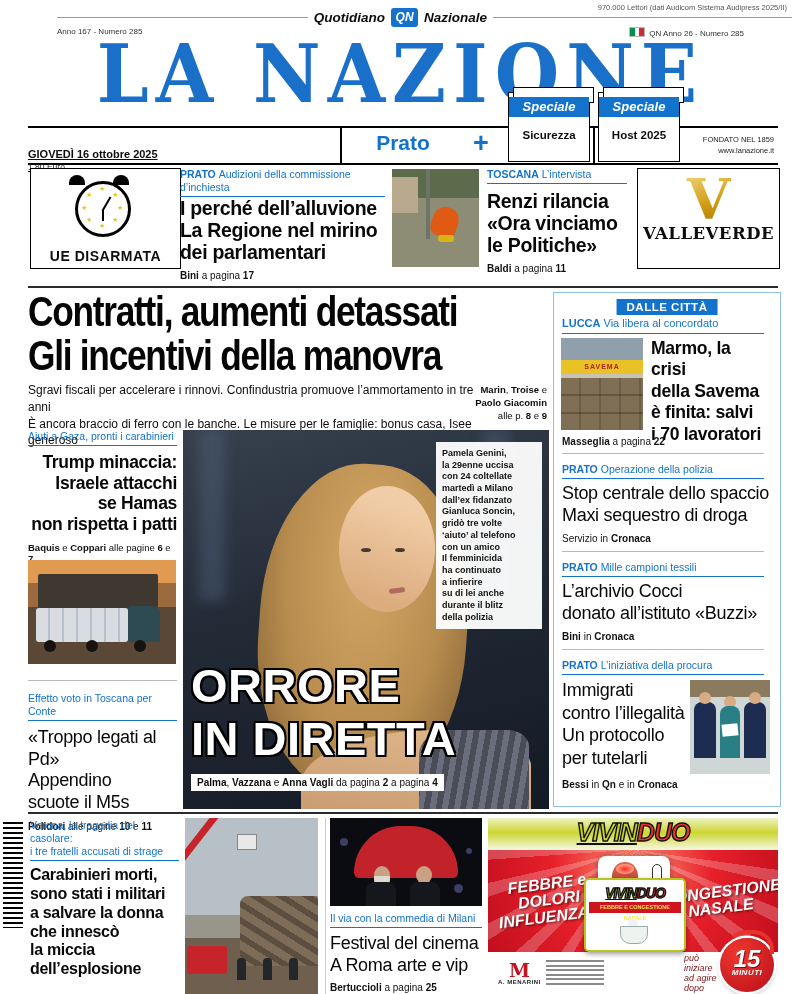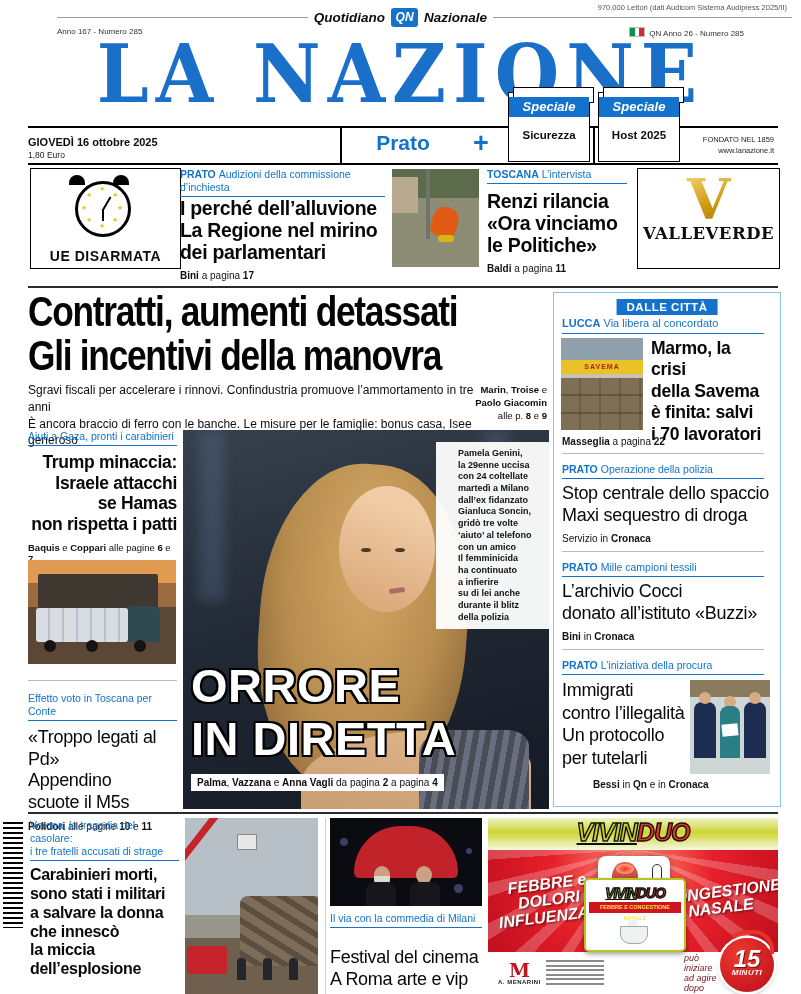--- a/index.html
+++ b/index.html
@@ -16,21 +16,21 @@
   #qnlogo{display:inline-block;vertical-align:middle;width:27px;height:19px;background:#1373cc;border-radius:3px;
           color:#fff;font-weight:700;font-style:italic;font-size:12px;line-height:19px;text-align:center;}
   #edleft{top:27px;left:57px;font-size:8px;color:#333;}
   #edright{top:27px;right:57px;font-size:8px;color:#333;}
   .flag{display:inline-block;width:14px;height:8px;vertical-align:-1px;margin-right:4px;
         background:linear-gradient(90deg,#009246 0 33%,#fff 33% 66%,#ce2b37 66%);border:0.5px solid #bbb;}
   #masthead{top:34px;left:0;width:100%;text-align:center;font-family:"DejaVu Serif","Liberation Serif",serif;
             font-weight:700;font-size:74px;line-height:1;color:#1a70c8;letter-spacing:7px;transform:scaleY(1.08);transform-origin:top;}
   
   #datestrip{top:126px;left:28px;width:750px;height:35px;border-top:2px solid #000;border-bottom:2.5px solid #000;}
-  #datecell{left:0;top:8px;}
+  #datecell{left:0;top:20px;text-decoration:underline;}
   #dateline{font-size:11px;font-weight:700;}
   #priceline{font-size:8.5px;color:#222;margin-top:2px;}
   .vsep{width:1.5px;background:#000;top:0;bottom:0;}
   #cityname{left:300px;top:3px;width:150px;text-align:center;color:#1373cc;font-size:21px;font-weight:700;}
   #plus{left:445px;top:0px;color:#1373cc;font-size:27px;font-weight:700;}
   #founded{right:4px;top:7px;text-align:right;font-size:7.5px;color:#222;line-height:1.4;}
   
   .spec{width:80px;height:68px;background:#fff;border:1.8px solid #000;z-index:5;}
   .spec::before{content:"";position:absolute;left:4px;right:-5px;top:-6px;height:14px;background:#fff;border:1.5px solid #000;z-index:-1;}
   .spec .band{position:absolute;left:0;right:0;top:4px;height:20px;background:#1373cc;color:#fff;
@@ -100,21 +100,21 @@
   #center .bar{position:absolute;top:0;bottom:55%;width:26px;background:rgba(90,110,140,0.35);filter:blur(6px);}
   #center .hair{position:absolute;left:76px;top:34px;width:208px;height:330px;border-radius:46%;
                 background:radial-gradient(ellipse at 50% 30%,#d3a765 0%,#b88c4e 55%,#7c5c33 100%);transform:rotate(4deg);}
   #center .face{position:absolute;left:156px;top:56px;width:96px;height:126px;border-radius:50%;
                 background:linear-gradient(200deg,#f0cda6 20%,#dcab7e 85%);}
   #center .eye{position:absolute;width:10px;height:4px;background:#4a3category;background:#4a382b;border-radius:50%;top:118px;}
   #center .lip{position:absolute;left:206px;top:158px;width:16px;height:5px;background:#b06a5e;border-radius:3px;transform:rotate(-8deg);}
   #center .shoulder{position:absolute;left:118px;top:300px;width:230px;height:90px;border-radius:60% 40% 0 0;
                 background:linear-gradient(190deg,#e3b88d,#c79a6f);}
   #center .dress{position:absolute;left:236px;top:300px;width:110px;height:80px;background:repeating-linear-gradient(100deg,#6a6d7c 0 6px,#4a4c58 6px 12px);border-radius:30% 20% 0 0;}
-  #capbox{position:absolute;left:253px;top:12px;width:94px;background:rgba(255,255,255,0.95);padding:6px 22px;
+  #capbox{position:absolute;left:253px;top:12px;width:94px;background:rgba(255,255,255,0.95);padding:6px 6px;
           font-size:9px;font-weight:700;line-height:1.3;color:#111;}
   #overlay{position:absolute;left:8px;top:230px;font-size:47px;font-weight:700;line-height:1.12;color:#fff;letter-spacing:0.5px;
            -webkit-text-stroke:3px #000;paint-order:stroke fill;
            text-shadow:2px 2px 0 #000,-2px 2px 0 #000,2px -2px 0 #000,-2px -2px 0 #000;}
   #centerby{position:absolute;left:8px;top:344px;background:#fff;padding:3px 6px;font-size:10px;}
   
   .rule{left:28px;width:750px;height:1.5px;background:#2b2b2b;}
   
   #barcode{left:3px;top:822px;width:20px;height:106px;background:repeating-linear-gradient(180deg,#000 0 2px,#fff 2px 5px);}
   
@@ -336,21 +336,21 @@
   <div class="abs byline" style="left:8px;top:338px;"><span class="b">Bini</span><span> in </span><span class="b">Cronaca</span></div>
   <div class="abs divider" style="left:8px;top:356px;width:202px;"></div>
 
   <div class="abs kicker" style="left:8px;top:366px;width:202px;">
     <span class="tag">PRATO</span><span>L’iniziativa della procura</span>
   </div>
   <div class="abs hl light pre" style="left:8px;top:386px;width:128px;font-size:18px;line-height:1.25;">Immigrati
 contro l’illegalità
 Un protocollo
 per tutelarli</div>
-  <div class="abs byline" style="left:8px;top:486px;margin-left:31px;"><span class="b">Bessi</span><span> in </span><span class="b">Qn</span><span> e in </span><span class="b">Cronaca</span></div>
+  <div class="abs byline" style="left:8px;top:486px;"><span class="b">Bessi</span><span> in </span><span class="b">Qn</span><span> e in </span><span class="b">Cronaca</span></div>
 </div>
 <div class="ph" id="ph-savema">
   <div class="sign">SAVEMA</div>
   <div class="blocks"></div>
 </div>
 <div class="ph" id="ph-sign">
   <div class="man" style="left:4px;"></div>
   <div class="man" style="left:54px;"></div>
   <div class="head" style="left:9px;"></div>
   <div class="head" style="left:59px;"></div>
@@ -393,21 +393,21 @@
   <div class="dot" style="left:124px;top:66px;width:9px;height:9px;"></div>
   <div class="canopy"></div>
   <div class="head" style="left:44px;"></div>
   <div class="head" style="left:86px;"></div>
   <div class="beard"></div>
   <div class="body" style="left:36px;"></div>
   <div class="body" style="left:80px;"></div>
 </div>
 <div class="abs" style="left:330px;top:912px;width:152px;">
   <div class="kicker">Il via con la commedia di Milani</div>
-  <div class="hl light pre" style="font-size:18px;line-height:1.2;margin-top:19px;">Festival del cinema
+  <div class="hl light pre" style="font-size:18px;line-height:1.2;margin-top:5px;">Festival del cinema
 A Roma arte e vip</div>
   <div class="byline" style="margin-top:6px;"><span class="b">Bertuccioli</span><span> a pagina </span><span class="b">25</span></div>
 </div>
 
 <div class="abs" id="ad">
   <div class="topband">
     <span class="logoA">VIVIN</span><span class="logoB">DUO</span>
   </div>
   <div class="redfield">
     <div class="rays"></div>

